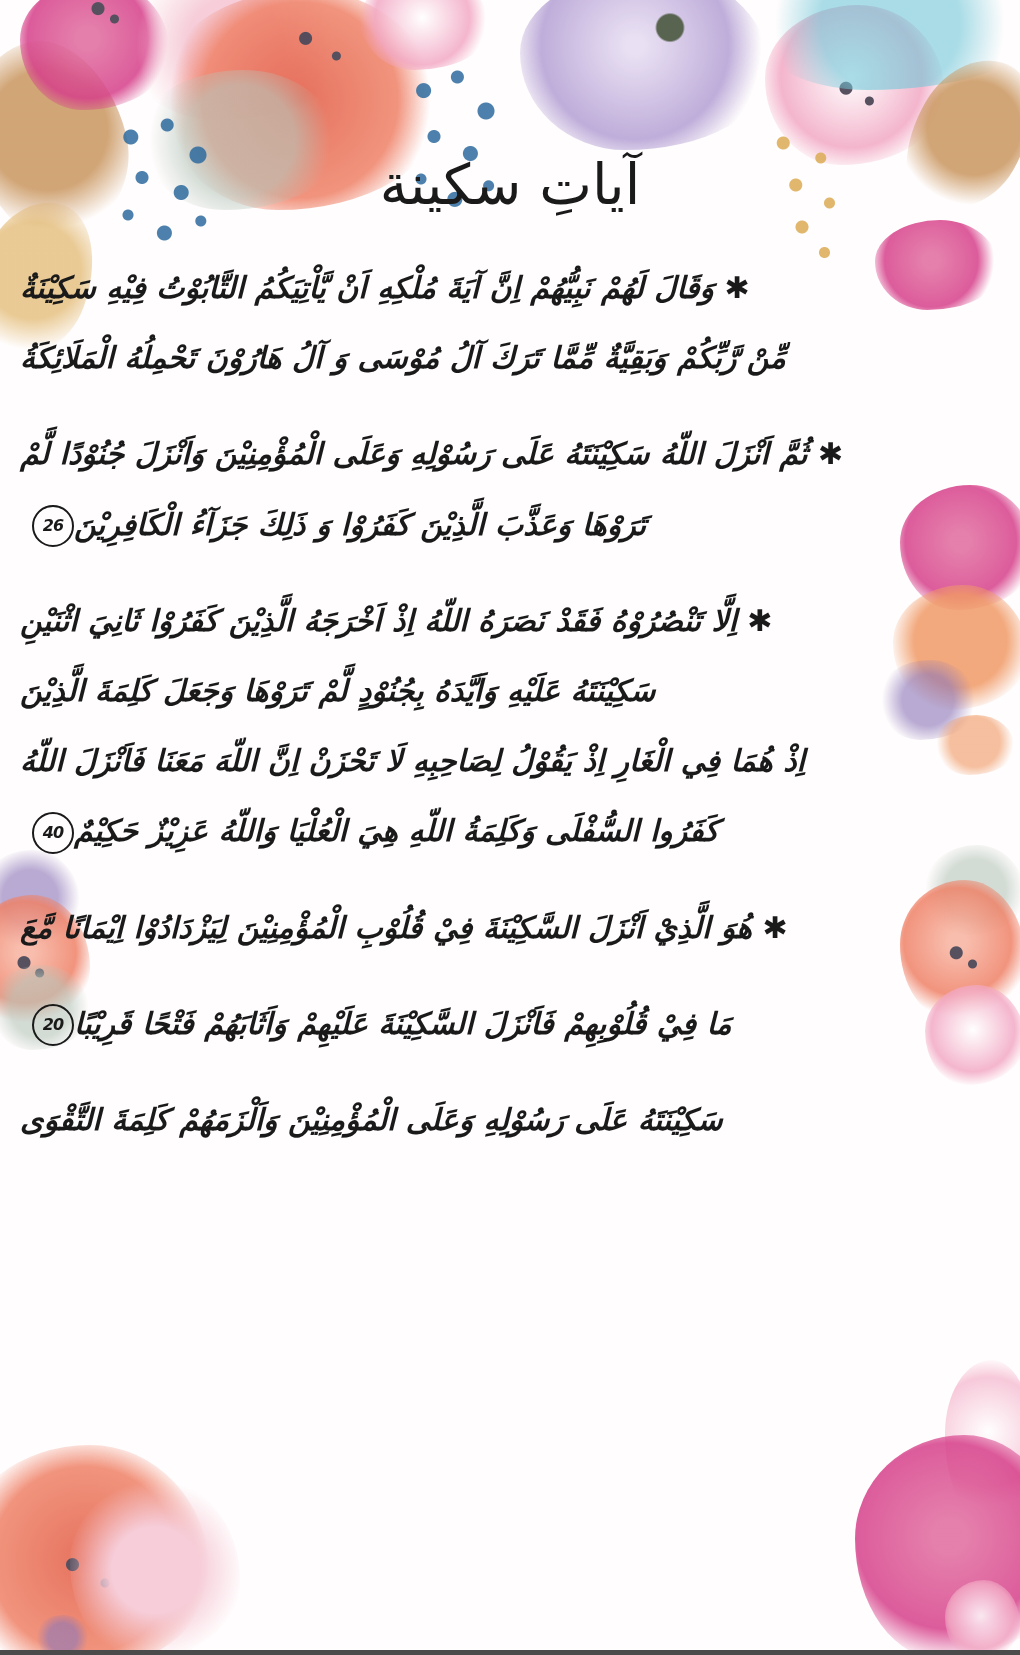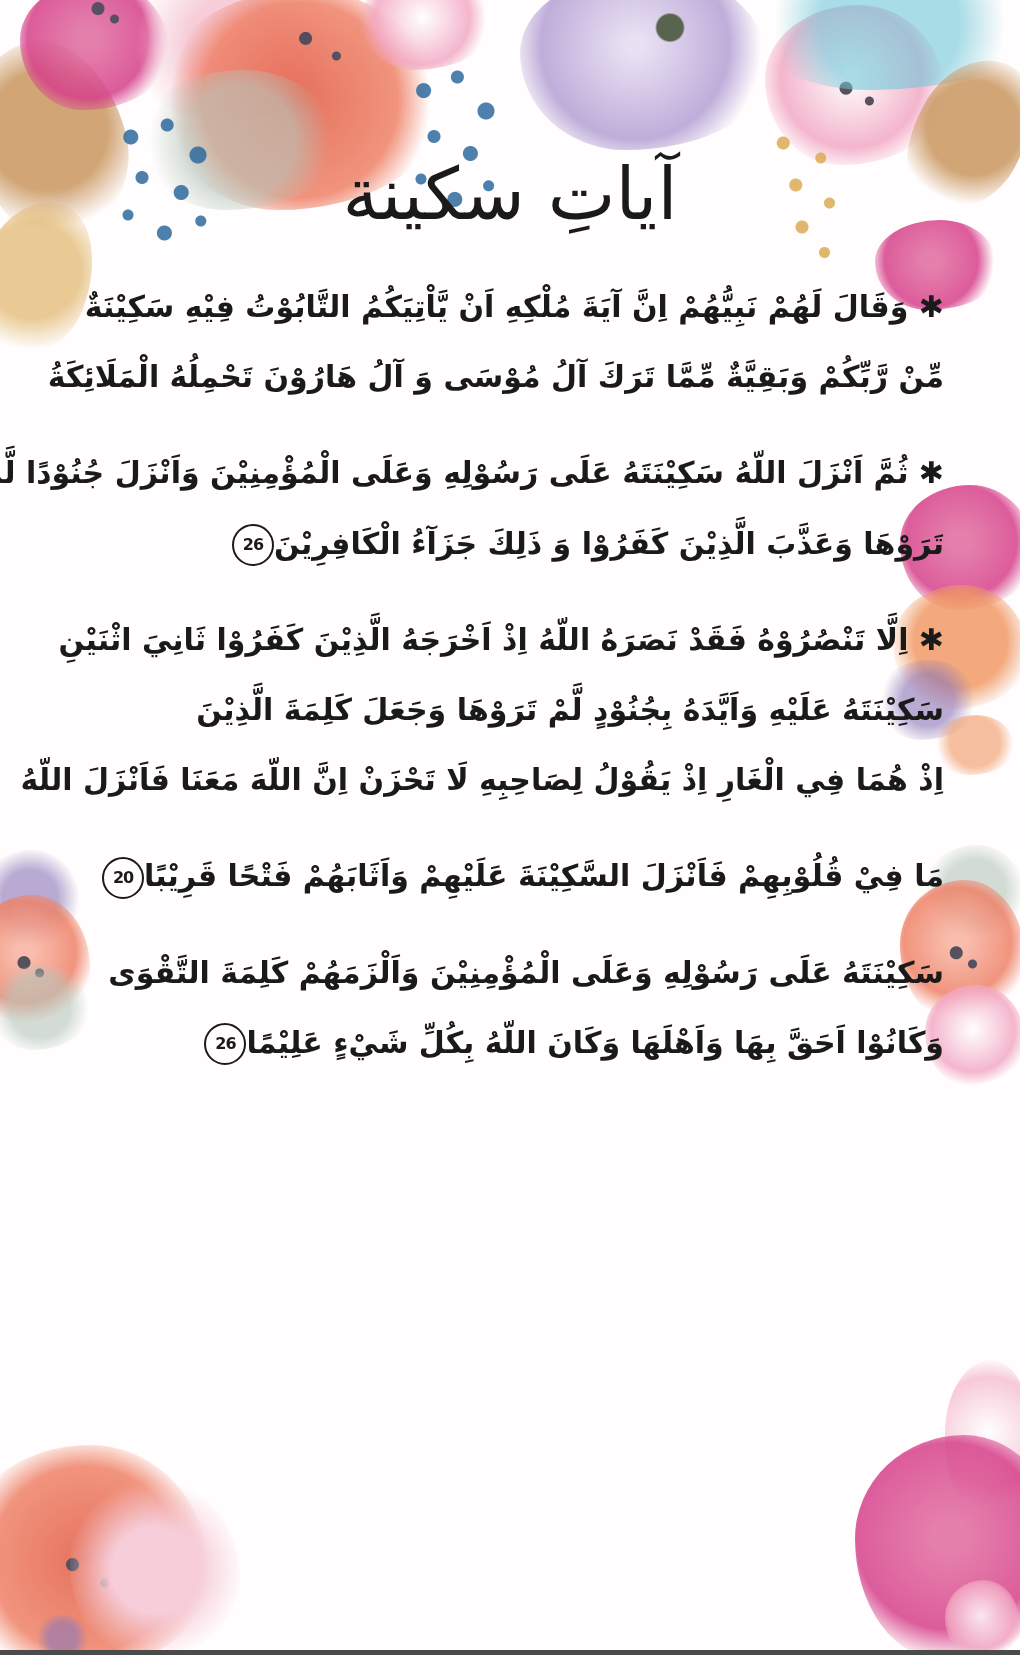--- a/index.html
+++ b/index.html
@@ -83,24 +83,24 @@
   #f28 { left:70px;   top:1480px; width:170px; height:180px; }
   #f29 { left:35px;   top:1615px; width:55px;  height:45px; }
   #f30 { left:855px;  top:1435px; width:210px; height:225px; }
   #f31 { left:945px;  top:1580px; width:75px;  height:80px; }
 
   .bottom-edge { position:absolute; left:0; bottom:0; width:100%; height:5px;
                  background:var(--edge); }
 
   
   .content { position:relative; z-index:2; }
-  .title { direction:rtl; text-align:center; margin:152px 0 36px; font-size:72px;
+  .title { direction:rtl; text-align:center; margin:152px 0 36px; font-size:56px;
            color:var(--ink); letter-spacing:1px; }
   .verses { direction:rtl; }
-  .verse  { margin:0 76px 26px; text-align:right; }
+  .verse  { margin:0 20px 26px; text-align:left;font-style:italic; }
   .vline  { font-size:30px; font-weight:bold; color:var(--ink); line-height:2.34;
             white-space:nowrap; }
   .vnum   { display:inline-flex; align-items:center; justify-content:center;
             width:38px; height:38px; border:2.5px solid var(--ink); border-radius:50%;
             font-size:16px; font-weight:bold; margin-inline-start:12px;
             vertical-align:middle; direction:ltr; letter-spacing:-1px; }
 </style>
 </head>
 <body>
 
@@ -148,27 +148,28 @@
           <div class="vline">مِّنْ رَّبِّكُمْ وَبَقِيَّةٌ مِّمَّا تَرَكَ آلُ مُوْسَى وَ آلُ هَارُوْنَ تَحْمِلُهُ الْمَلَائِكَةُ</div>
         </div>
         <div class="verse">
           <div class="vline">✱ ثُمَّ اَنْزَلَ اللّهُ سَكِيْنَتَهُ عَلَى رَسُوْلِهِ وَعَلَى الْمُؤْمِنِيْنَ وَاَنْزَلَ جُنُوْدًا لَّمْ</div>
           <div class="vline">تَرَوْهَا وَعَذَّبَ الَّذِيْنَ كَفَرُوْا وَ ذَلِكَ جَزَآءُ الْكَافِرِيْنَ<span class="vnum">26</span></div>
         </div>
         <div class="verse">
           <div class="vline">✱ اِلَّا تَنْصُرُوْهُ فَقَدْ نَصَرَهُ اللّهُ اِذْ اَخْرَجَهُ الَّذِيْنَ كَفَرُوْا ثَانِيَ اثْنَيْنِ</div>
           <div class="vline">سَكِيْنَتَهُ عَلَيْهِ وَاَيَّدَهُ بِجُنُوْدٍ لَّمْ تَرَوْهَا وَجَعَلَ كَلِمَةَ الَّذِيْنَ</div>
           <div class="vline">اِذْ هُمَا فِي الْغَارِ اِذْ يَقُوْلُ لِصَاحِبِهِ لَا تَحْزَنْ اِنَّ اللّهَ مَعَنَا فَاَنْزَلَ اللّهُ</div>
+          <div class="vline">كَفَرُوا السُّفْلَى وَكَلِمَةُ اللّهِ هِيَ الْعُلْيَا وَاللّهُ عَزِيْزٌ حَكِيْمٌ<span class="vnum">40</span></div>
         </div>
         <div class="verse">
+          <div class="vline">✱ هُوَ الَّذِيْ اَنْزَلَ السَّكِيْنَةَ فِيْ قُلُوْبِ الْمُؤْمِنِيْنَ لِيَزْدَادُوْا اِيْمَانًا مَّعَ</div>
         </div>
         <div class="verse">
           <div class="vline">مَا فِيْ قُلُوْبِهِمْ فَاَنْزَلَ السَّكِيْنَةَ عَلَيْهِمْ وَاَثَابَهُمْ فَتْحًا قَرِيْبًا<span class="vnum">20</span></div>
         </div>
         <div class="verse">
           <div class="vline">سَكِيْنَتَهُ عَلَى رَسُوْلِهِ وَعَلَى الْمُؤْمِنِيْنَ وَاَلْزَمَهُمْ كَلِمَةَ التَّقْوَى</div>
-          <div class="vline">وَكَانُوْا اَحَقَّ بِهَا وَاَهْلَهَا وَكَانَ اللّهُ بِكُلِّ شَيْءٍ عَلِيْمًا<span class="vnum">26</span></div>
         </div>
       </div>
   </div>
 
   <div class="bottom-edge"></div>
 </div>
 
 </body></html>

